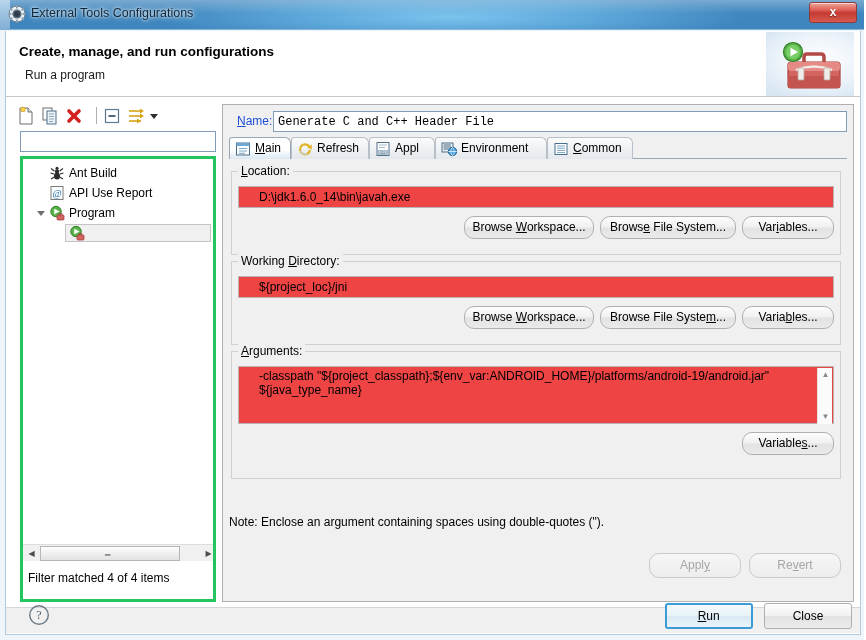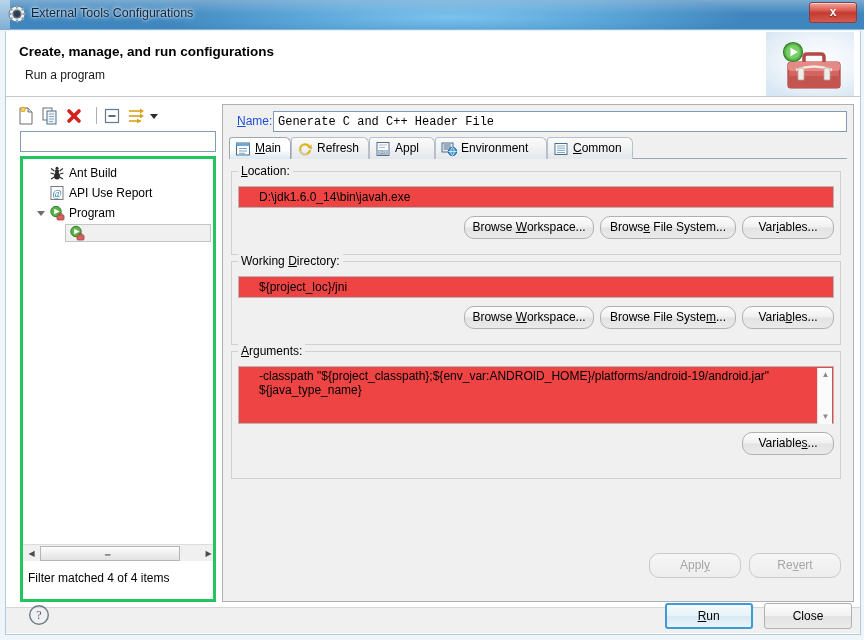--- a/index.html
+++ b/index.html
@@ -603,20 +603,21 @@
           <div id="args-scroll">
             <div class="sa" style="top:0">▲</div>
             <div class="sa" style="bottom:0">▼</div>
           </div>
         </div>
         <div class="btn" style="left:510px; top:80px; width:92px">
           Variable<u>s</u>...
         </div>
       </div>
 
+      <div id="note-text">Note: Enclose an argument containing spaces using double-quotes (").</div>
 
       <div class="btn disabled" style="left:426px; top:448px; width:92px; height:25px; line-height:23px">Appl<u>y</u></div>
       <div class="btn disabled" style="left:526px; top:448px; width:92px; height:25px; line-height:23px">Re<u>v</u>ert</div>
     </div>
 
     <div id="footer-sep"></div>
     <div id="footer">
       <svg id="help-icon" viewBox="0 0 22 22">
         <circle cx="11" cy="11" r="9.3" fill="none" stroke="#6d7b88" stroke-width="1.4"></circle>
         <text x="11" y="15.4" font-size="12" font-family="Liberation Serif, serif" fill="#4a5763" text-anchor="middle">?</text>

